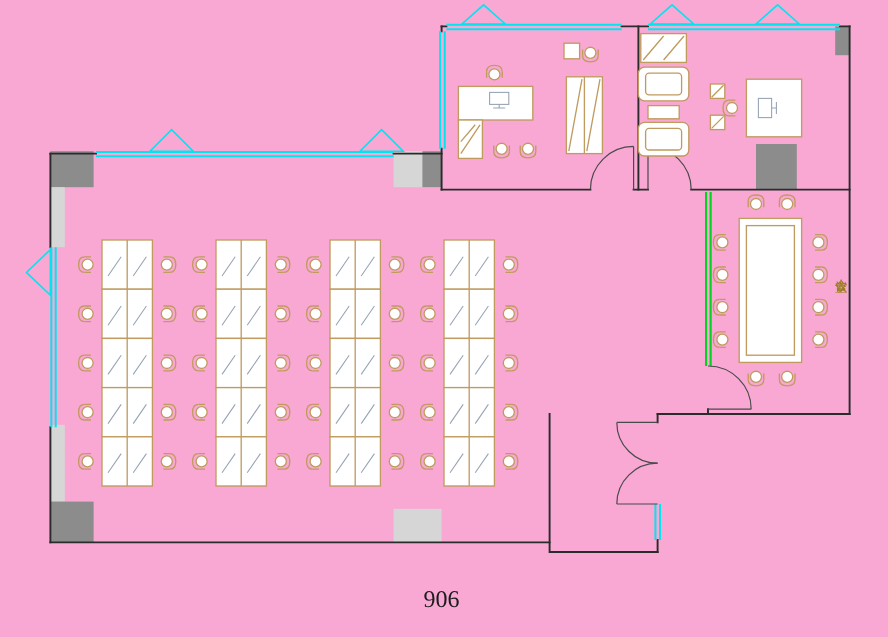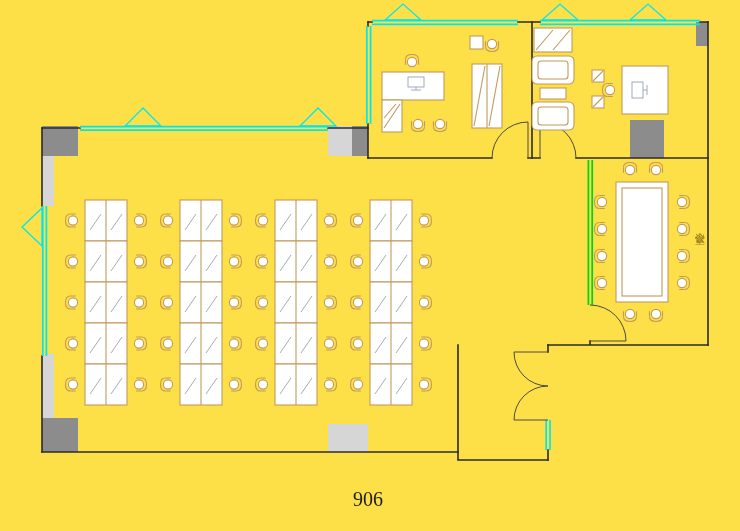--- a/index.html
+++ b/index.html
@@ -1,16 +1,16 @@
 <!DOCTYPE html>
 <html style="--c-window: #00e6f0; --c-glass-partition: #00d420; --c-furniture: #c09a5e; --c-wall: #2b2b2b; --c-column-dark: #8c8c8c; --c-column-light: #d6d6d6; --c-desk-mark: #97a3b4;"><head>
 <meta charset="utf-8">
 <style>
   html,body{margin:0;padding:0;background:#ffffff;}
-  .page{position:relative;width:740px;height:531px;background:#fde047;overflow:hidden;}
+  .page{position:relative;width:740px;height:531px;background:#f9a8d4;overflow:hidden;}
   svg{position:absolute;left:0;top:0;}
   .wall  { stroke: var(--c-wall,#2b2b2b); stroke-width:1.6; fill:none; stroke-linecap:square; }
   .win   { stroke: var(--c-window,#00e6f0); stroke-width:1.7; fill:none; }
   .gpart { stroke: var(--c-glass-partition,#00d420); stroke-width:1.8; fill:none; }
   .tri   { stroke: var(--c-window,#00e6f0); stroke-width:1.3; fill:none; }
   .furn  { stroke: var(--c-furniture,#c09a5e); stroke-width:1.1; fill:none; }
   .furnw { stroke: var(--c-furniture,#c09a5e); stroke-width:1.1; fill:#ffffff; }
   .mark  { stroke: var(--c-desk-mark,#97a3b4); stroke-width:0.9; fill:none; }
   .door  { stroke:#4a4a4a; stroke-width:1; fill:none; }
   .cold  { fill: var(--c-column-dark,#8c8c8c); }

